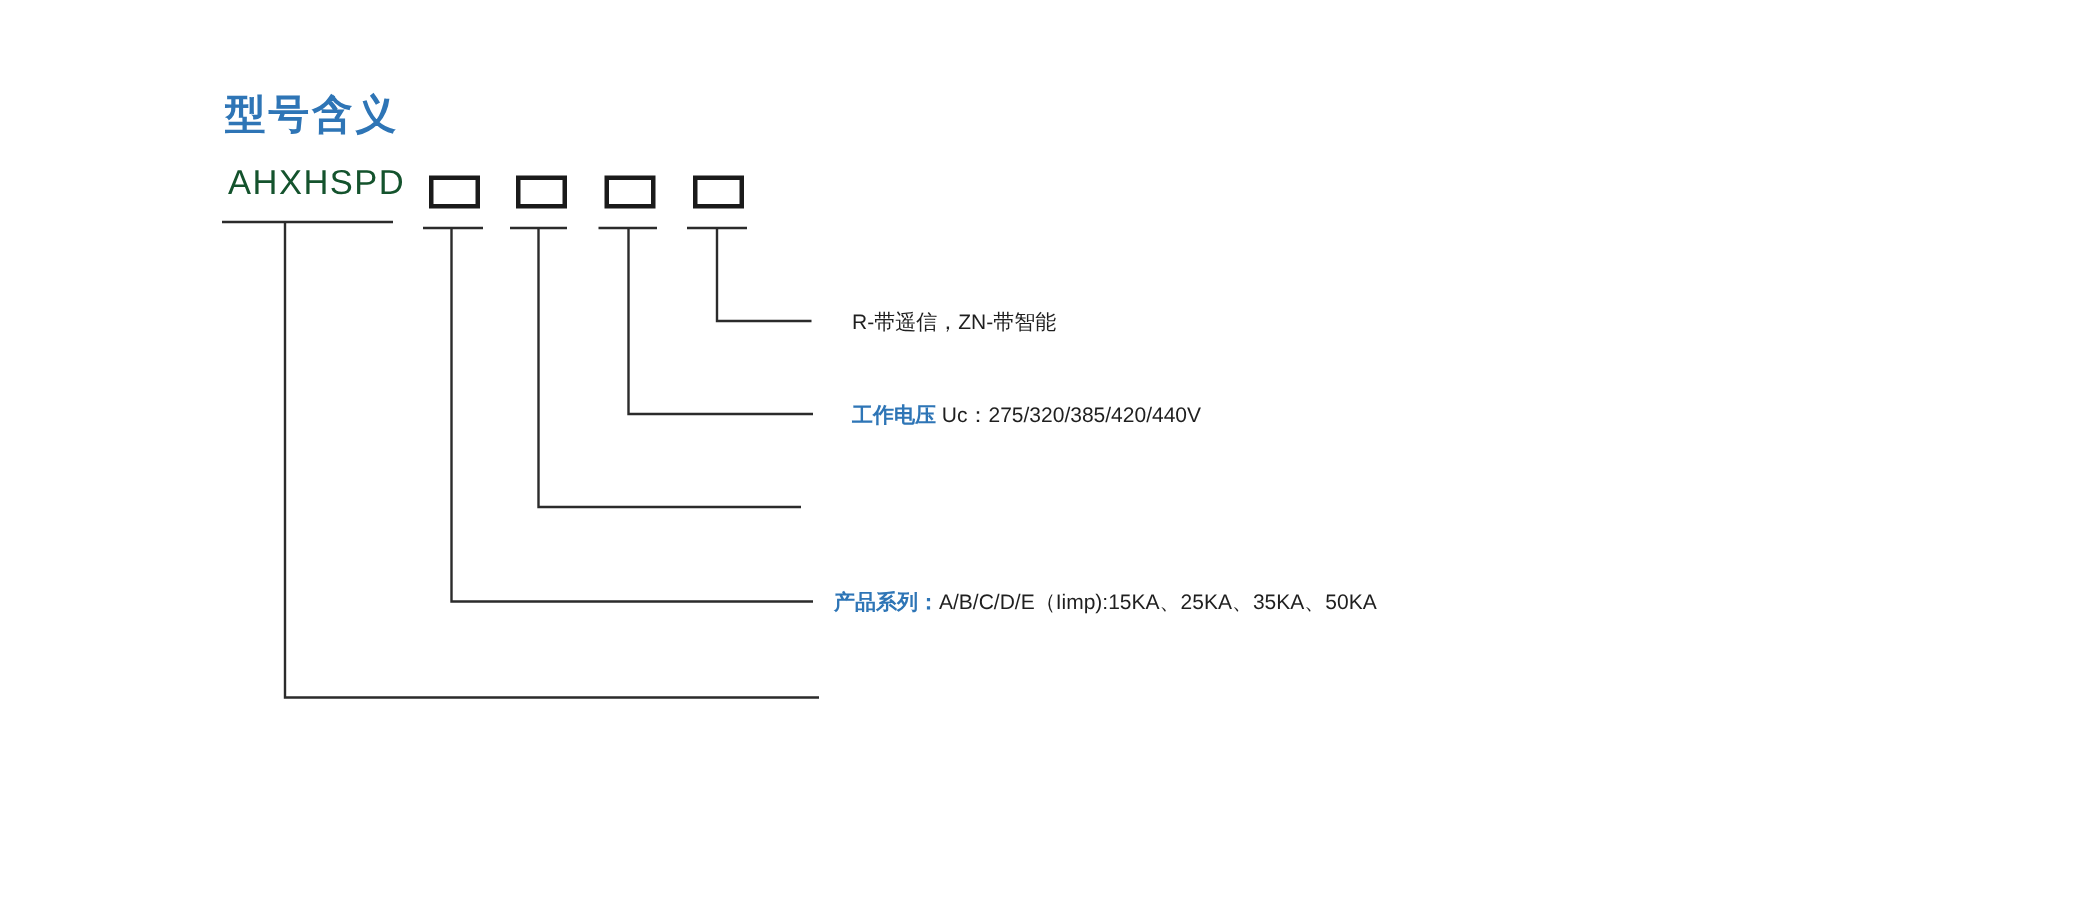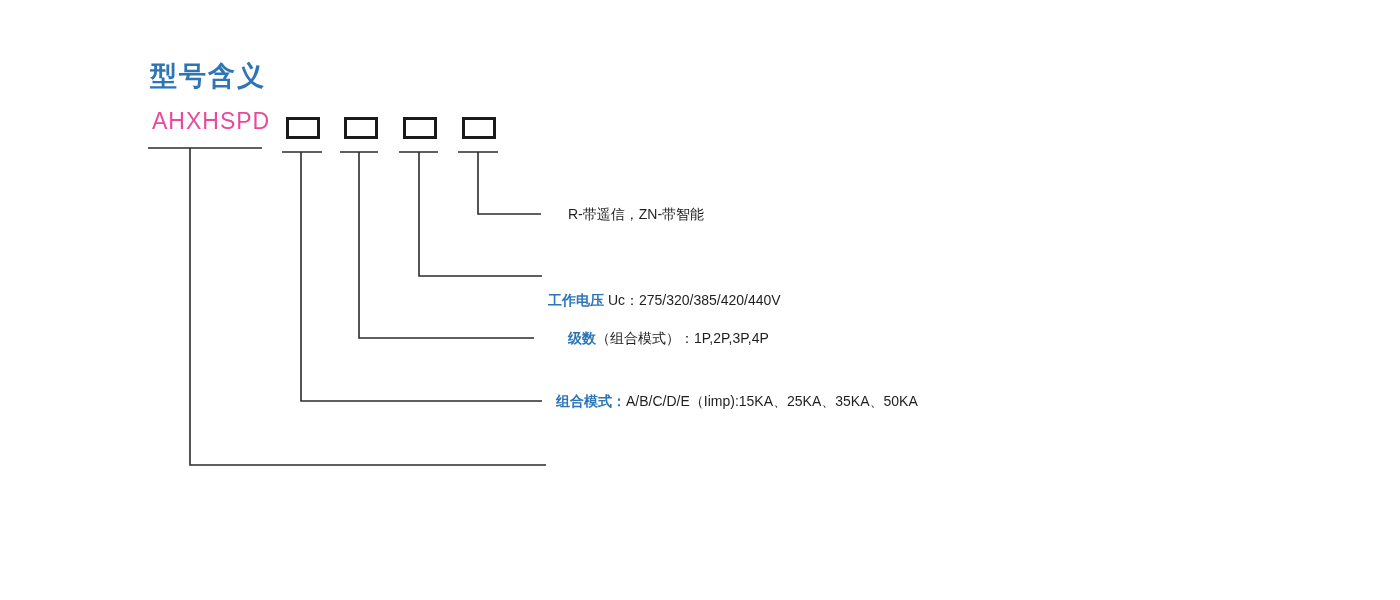--- a/index.html
+++ b/index.html
@@ -30,21 +30,21 @@
     font-size: 27px;
     font-weight: bold;
     color: #2E75B6;
     letter-spacing: 2px;
   }
   .model-prefix {
     position: absolute;
     left: 152px;
     top: 108px;
     font-size: 23px;
-    color: #ec4899;
+    color: #14532d;
     letter-spacing: 1px;
   }
   .digit-box {
     position: absolute;
     top: 117px;
     width: 34px;
     height: 22px;
     border: 3px solid #1a1a1a;
     background: #ffffff;
     box-sizing: border-box;
@@ -58,21 +58,21 @@
     font-size: 14px;
     color: #1f1f1f;
     white-space: nowrap;
     line-height: 30px;
   }
   .legend-row .blue {
     color: #2E75B6;
     font-weight: bold;
   }
   .legend-row.remote  { left: 568px; top: 199px; }
-  .legend-row.voltage { left: 548px; top: 261px; margin-top: 24px; }
+  .legend-row.voltage { left: 568px; top: 261px; }
   .legend-row.level   { left: 568px; top: 323px; }
   .legend-row.series  { left: 556px; top: 386px; }
   .legend-row.brand   { left: 558px; top: 450px; }
 </style>
 </head>
 <body>
 
 <div class="canvas">
 
   <svg class="lines-svg" viewBox="0 0 1400 600" xmlns="http://www.w3.org/2000/svg">
@@ -100,22 +100,19 @@
   <div class="digit-box b4"></div>
 
   <div class="legend-row remote">
     <span class="blue"></span><span>R-带遥信，ZN-带智能</span>
   </div>
 
   <div class="legend-row voltage">
     <span class="blue">工作电压 </span><span>Uc：275/320/385/420/440V</span>
   </div>
 
-  <div class="legend-row level">
-    <span class="blue">级数</span><span>（组合模式）：1P,2P,3P,4P</span>
-  </div>
 
   <div class="legend-row series">
-    <span class="blue">组合模式：</span><span>A/B/C/D/E（Iimp):15KA、25KA、35KA、50KA</span>
+    <span class="blue">产品系列：</span><span>A/B/C/D/E（Iimp):15KA、25KA、35KA、50KA</span>
   </div>
 
 
 </div>
 
 </body></html>

